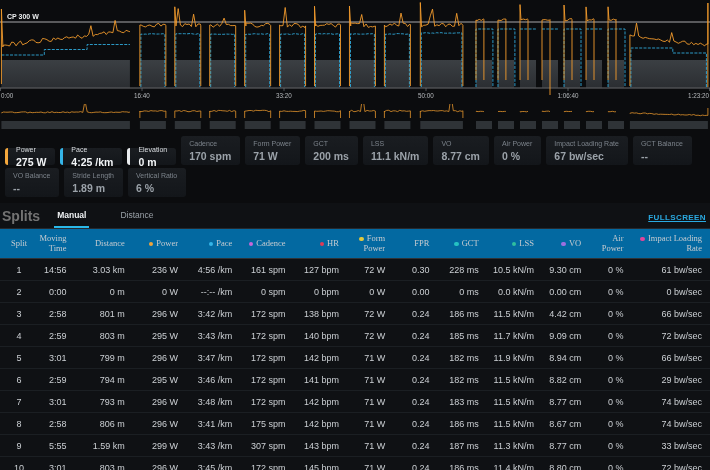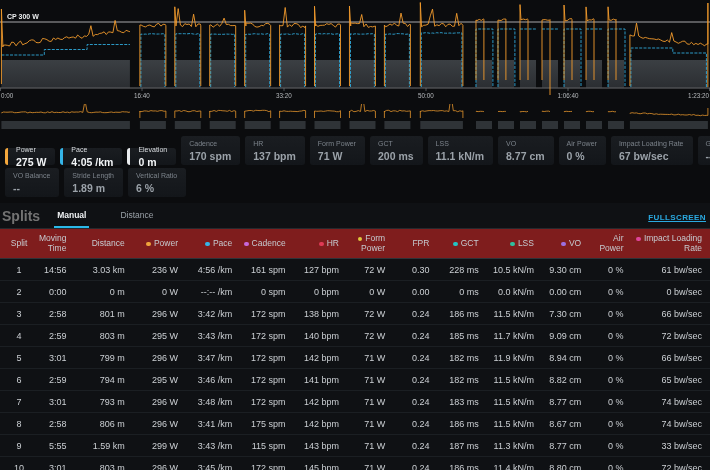--- a/index.html
+++ b/index.html
@@ -31,21 +31,21 @@
   
   .splits{margin-top:6px;background:#0f1114;}
   .splits-bar{display:flex;align-items:flex-end;border-bottom:1px solid #26292e;padding:0 4px 0 2px;height:25px;}
   .splits-title{font-size:14px;font-weight:bold;color:#737373;margin:0 14px 4px 0;}
   .tabs{display:flex;align-items:flex-end;height:100%;gap:16px;}
   .tab{font-size:8.5px;color:#9aa1a8;padding:0 3px 6px 3px;margin-right:12px;cursor:pointer;border-bottom:2px solid transparent;}
   .tab.active{color:#eef1f3;font-weight:bold;border-bottom-color:#2ab8e8;}
   .fullscreen{margin-left:auto;margin-bottom:6px;font-size:8px;font-weight:bold;letter-spacing:.4px;color:#2aa9e0;cursor:pointer;text-decoration:underline;}
 
   table{width:710px;table-layout:fixed;border-collapse:collapse;font-size:9px;color:#ccd0d4;}
-  thead tr{background:#7f1d1d;}
+  thead tr{background:#0369a1;font-family:Liberation Serif, serif;}
   thead th{font-weight:normal;color:#c6cbd0;font-size:8.5px;text-align:right;
     padding:4px 8px 5px 0;line-height:1.2;border-bottom:1px solid #2e3237;}
   thead th:first-child{text-align:center;padding-right:0;}
   tbody td{text-align:right;padding:0 8px 0 0;height:21px;border-bottom:1px solid #1b1f23;white-space:nowrap;}
   tbody td:first-child{text-align:center;padding-right:0;}
   tbody tr{cursor:pointer;}
   .dot{display:inline-block;width:4.5px;height:4.5px;border-radius:50%;margin-right:3px;vertical-align:middle;}
 </style>
 </head>
 <body>
@@ -121,34 +121,30 @@
 
 <div class="tiles" id="tiles-row1">
     <div class="tile active">
       <span class="bar" style="background: rgb(245, 168, 60);"></span>
       <div class="lbl">Power</div>
       <div class="val">275 W</div>
     </div>
     <div class="tile active">
       <span class="bar" style="background: rgb(53, 181, 232);"></span>
       <div class="lbl">Pace</div>
-      <div class="val">4:05 /km</div>
+      <div class="val">4:25 /km</div>
     </div>
     <div class="tile active">
       <span class="bar" style="background: rgb(233, 235, 237);"></span>
       <div class="lbl">Elevation</div>
       <div class="val">0 m</div>
     </div>
     <div class="tile">
       <div class="lbl">Cadence</div>
       <div class="val">170 spm</div>
-    </div>
-    <div class="tile">
-      <div class="lbl">HR</div>
-      <div class="val">137 bpm</div>
     </div>
     <div class="tile">
       <div class="lbl">Form Power</div>
       <div class="val">71 W</div>
     </div>
     <div class="tile">
       <div class="lbl">GCT</div>
       <div class="val">200 ms</div>
     </div>
     <div class="tile">
@@ -269,21 +265,21 @@
           <td>2:58</td>
           <td>801 m</td>
           <td>296 W</td>
           <td>3:42 /km</td>
           <td>172 spm</td>
           <td>138 bpm</td>
           <td>72 W</td>
           <td>0.24</td>
           <td>186 ms</td>
           <td>11.5 kN/m</td>
-          <td>7.30 cm</td>
+          <td>4.42 cm</td>
           <td>0 %</td>
           <td>66 bw/sec</td>
         </tr>
         <tr>
           <td>4</td>
           <td>2:59</td>
           <td>803 m</td>
           <td>295 W</td>
           <td>3:43 /km</td>
           <td>172 spm</td>
@@ -319,21 +315,21 @@
           <td>295 W</td>
           <td>3:46 /km</td>
           <td>172 spm</td>
           <td>141 bpm</td>
           <td>71 W</td>
           <td>0.24</td>
           <td>182 ms</td>
           <td>11.5 kN/m</td>
           <td>8.82 cm</td>
           <td>0 %</td>
-          <td>65 bw/sec</td>
+          <td>29 bw/sec</td>
         </tr>
         <tr>
           <td>7</td>
           <td>3:01</td>
           <td>793 m</td>
           <td>296 W</td>
           <td>3:48 /km</td>
           <td>172 spm</td>
           <td>142 bpm</td>
           <td>71 W</td>
@@ -359,21 +355,21 @@
           <td>8.67 cm</td>
           <td>0 %</td>
           <td>74 bw/sec</td>
         </tr>
         <tr>
           <td>9</td>
           <td>5:55</td>
           <td>1.59 km</td>
           <td>299 W</td>
           <td>3:43 /km</td>
-          <td>115 spm</td>
+          <td>307 spm</td>
           <td>143 bpm</td>
           <td>71 W</td>
           <td>0.24</td>
           <td>187 ms</td>
           <td>11.3 kN/m</td>
           <td>8.77 cm</td>
           <td>0 %</td>
           <td>33 bw/sec</td>
         </tr>
         <tr>

